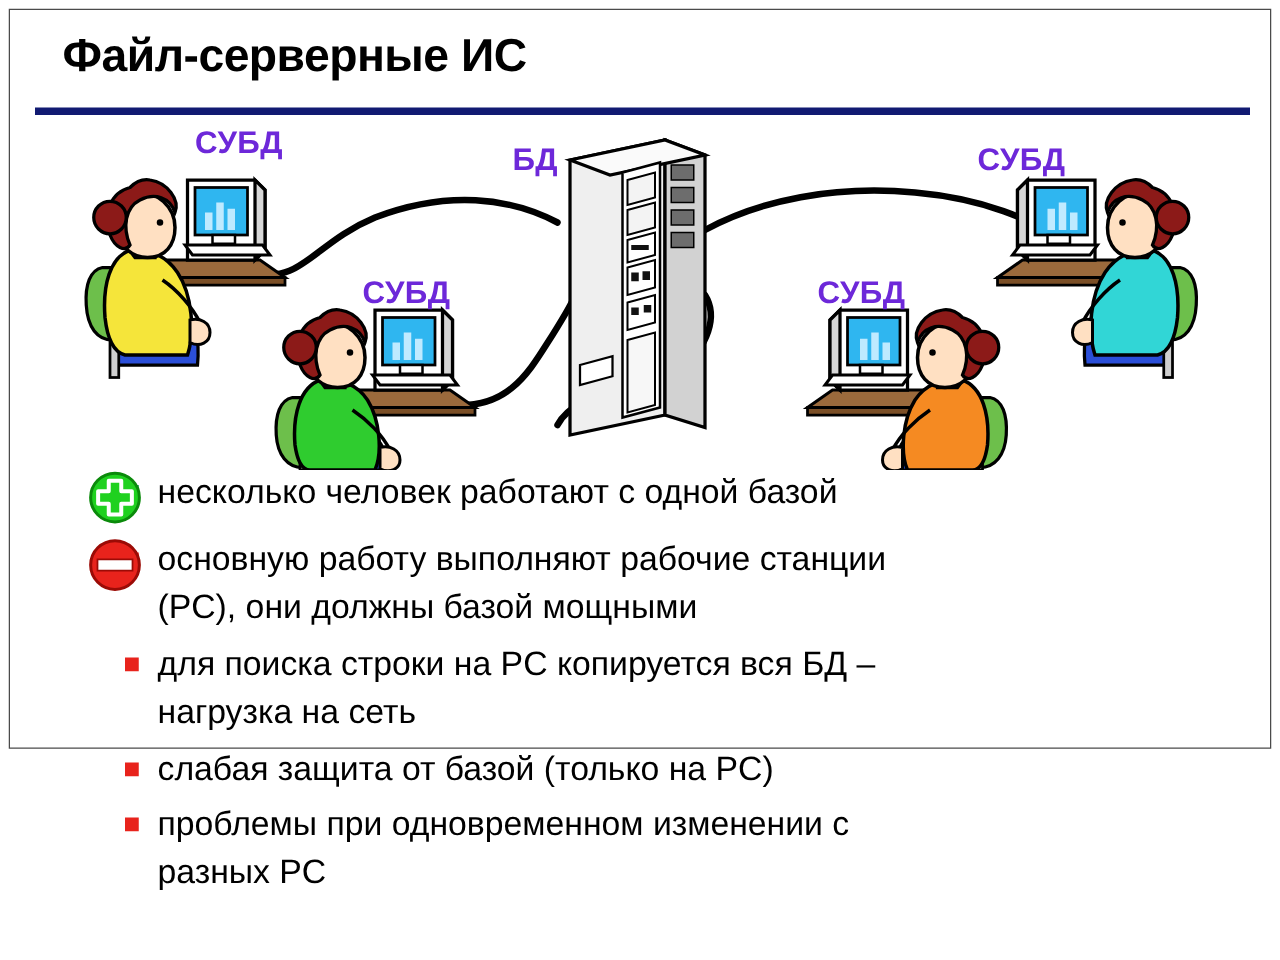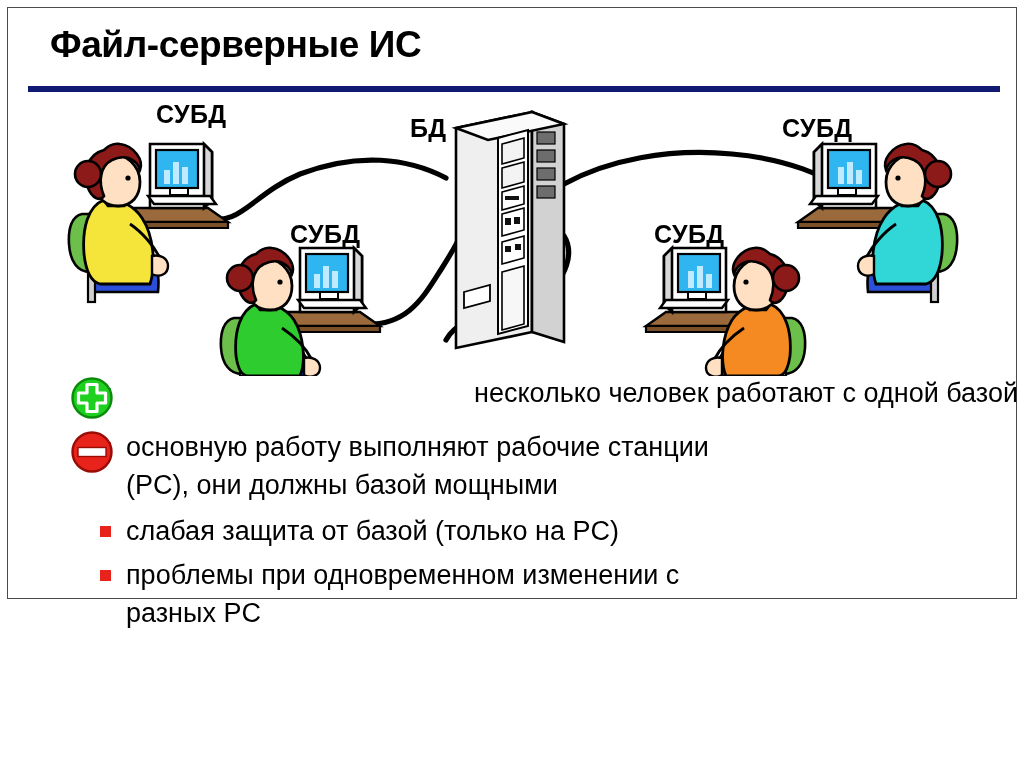--- a/index.html
+++ b/index.html
@@ -35,42 +35,42 @@
     width: 972px; height: 6px;
     background: #111a72;
   }
   
   #diagram { position: absolute; left: 0; top: 88px; width: 1010px; height: 280px; }
   #net-svg { position: absolute; left: 0; top: 0; width: 1010px; height: 280px; }
   .node-label {
     position: absolute;
     font-size: 25px;
     font-weight: bold;
-    color: #000000;
+    color: #6d28d9;
     letter-spacing: 0.3px;
     white-space: nowrap;
   }
   
   #bullets { position: absolute; left: 0; top: 366px; width: 1010px; }
   .bullet-row { position: relative; display: flex; align-items: flex-start; }
   .status-col { width: 82px; flex: 0 0 82px; position: relative; }
   .status-icon { position: absolute; left: 62px; top: 2px; width: 44px; height: 44px; }
   .marker-col { width: 36px; flex: 0 0 36px; padding-top: 14px; }
   .sq { width: 11px; height: 11px; display: block; margin-left: 10px; }
   .sq-green { background: #17a05a; }
   .sq-red { background: #e8231c; }
   .text-col { flex: 1 1 auto; }
   .b-text {
     font-size: 27px;
     color: #000000;
     line-height: 38px;
     font-family: "Liberation Sans", sans-serif;
     white-space: pre-line;
   }
-  .r1 { margin-top: 0px; text-align: right; }
+  .r1 { margin-top: 0px; }
   .r2 { margin-top: 16px; }
   .r3 { margin-top: 8px; }
   .r4 { margin-top: 8px; }
   .r5 { margin-top: 6px; }
 </style>
 </head>
 <body>
 
 <div id="slide">
 
@@ -250,20 +250,30 @@
       </div>
       <div class="marker-col">
         <span class="sq sq-red"></span>
       </div>
       <div class="text-col">
         <div class="b-text">основную работу выполняют рабочие станции
 (PC), они должны базой мощными</div>
       </div>
     </div>
 
+    <div class="bullet-row r3">
+      <div class="status-col"></div>
+      <div class="marker-col">
+        <span class="sq sq-red"></span>
+      </div>
+      <div class="text-col">
+        <div class="b-text">для поиска строки на PC копируется вся БД –
+нагрузка на сеть</div>
+      </div>
+    </div>
 
     <div class="bullet-row r4">
       <div class="status-col"></div>
       <div class="marker-col">
         <span class="sq sq-red"></span>
       </div>
       <div class="text-col">
         <div class="b-text">слабая защита от базой (только на PC)</div>
       </div>
     </div>

